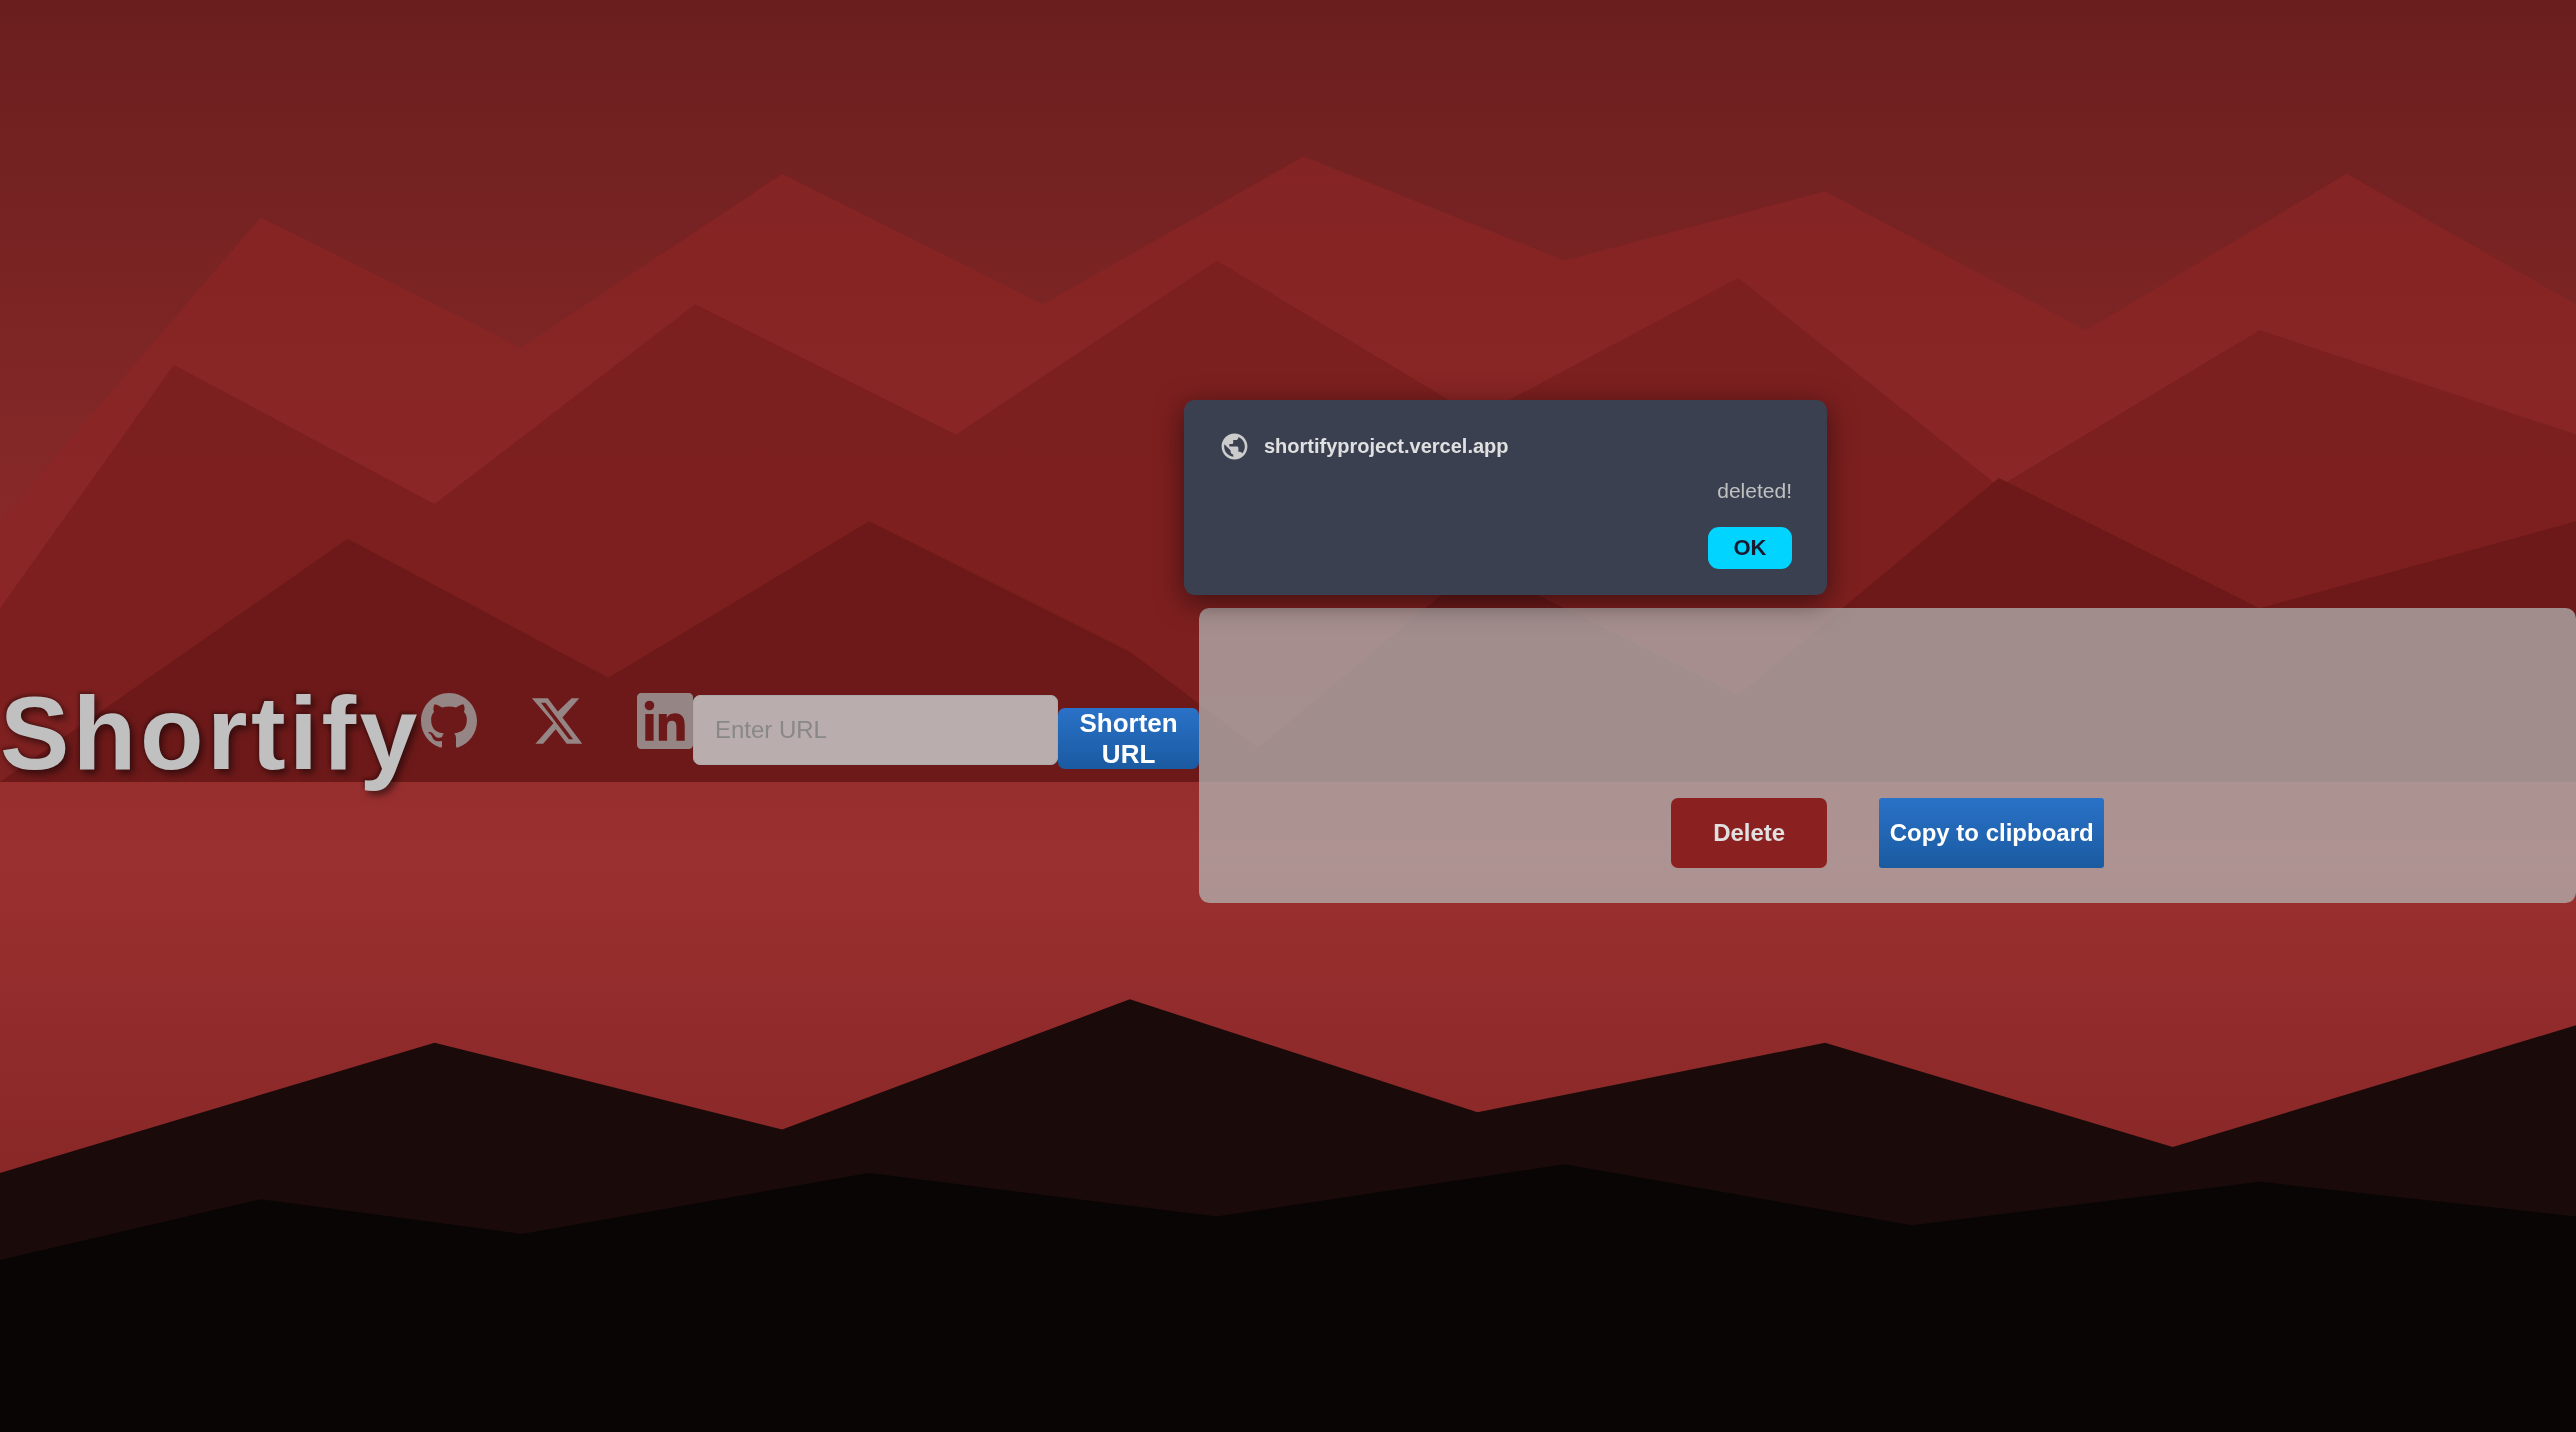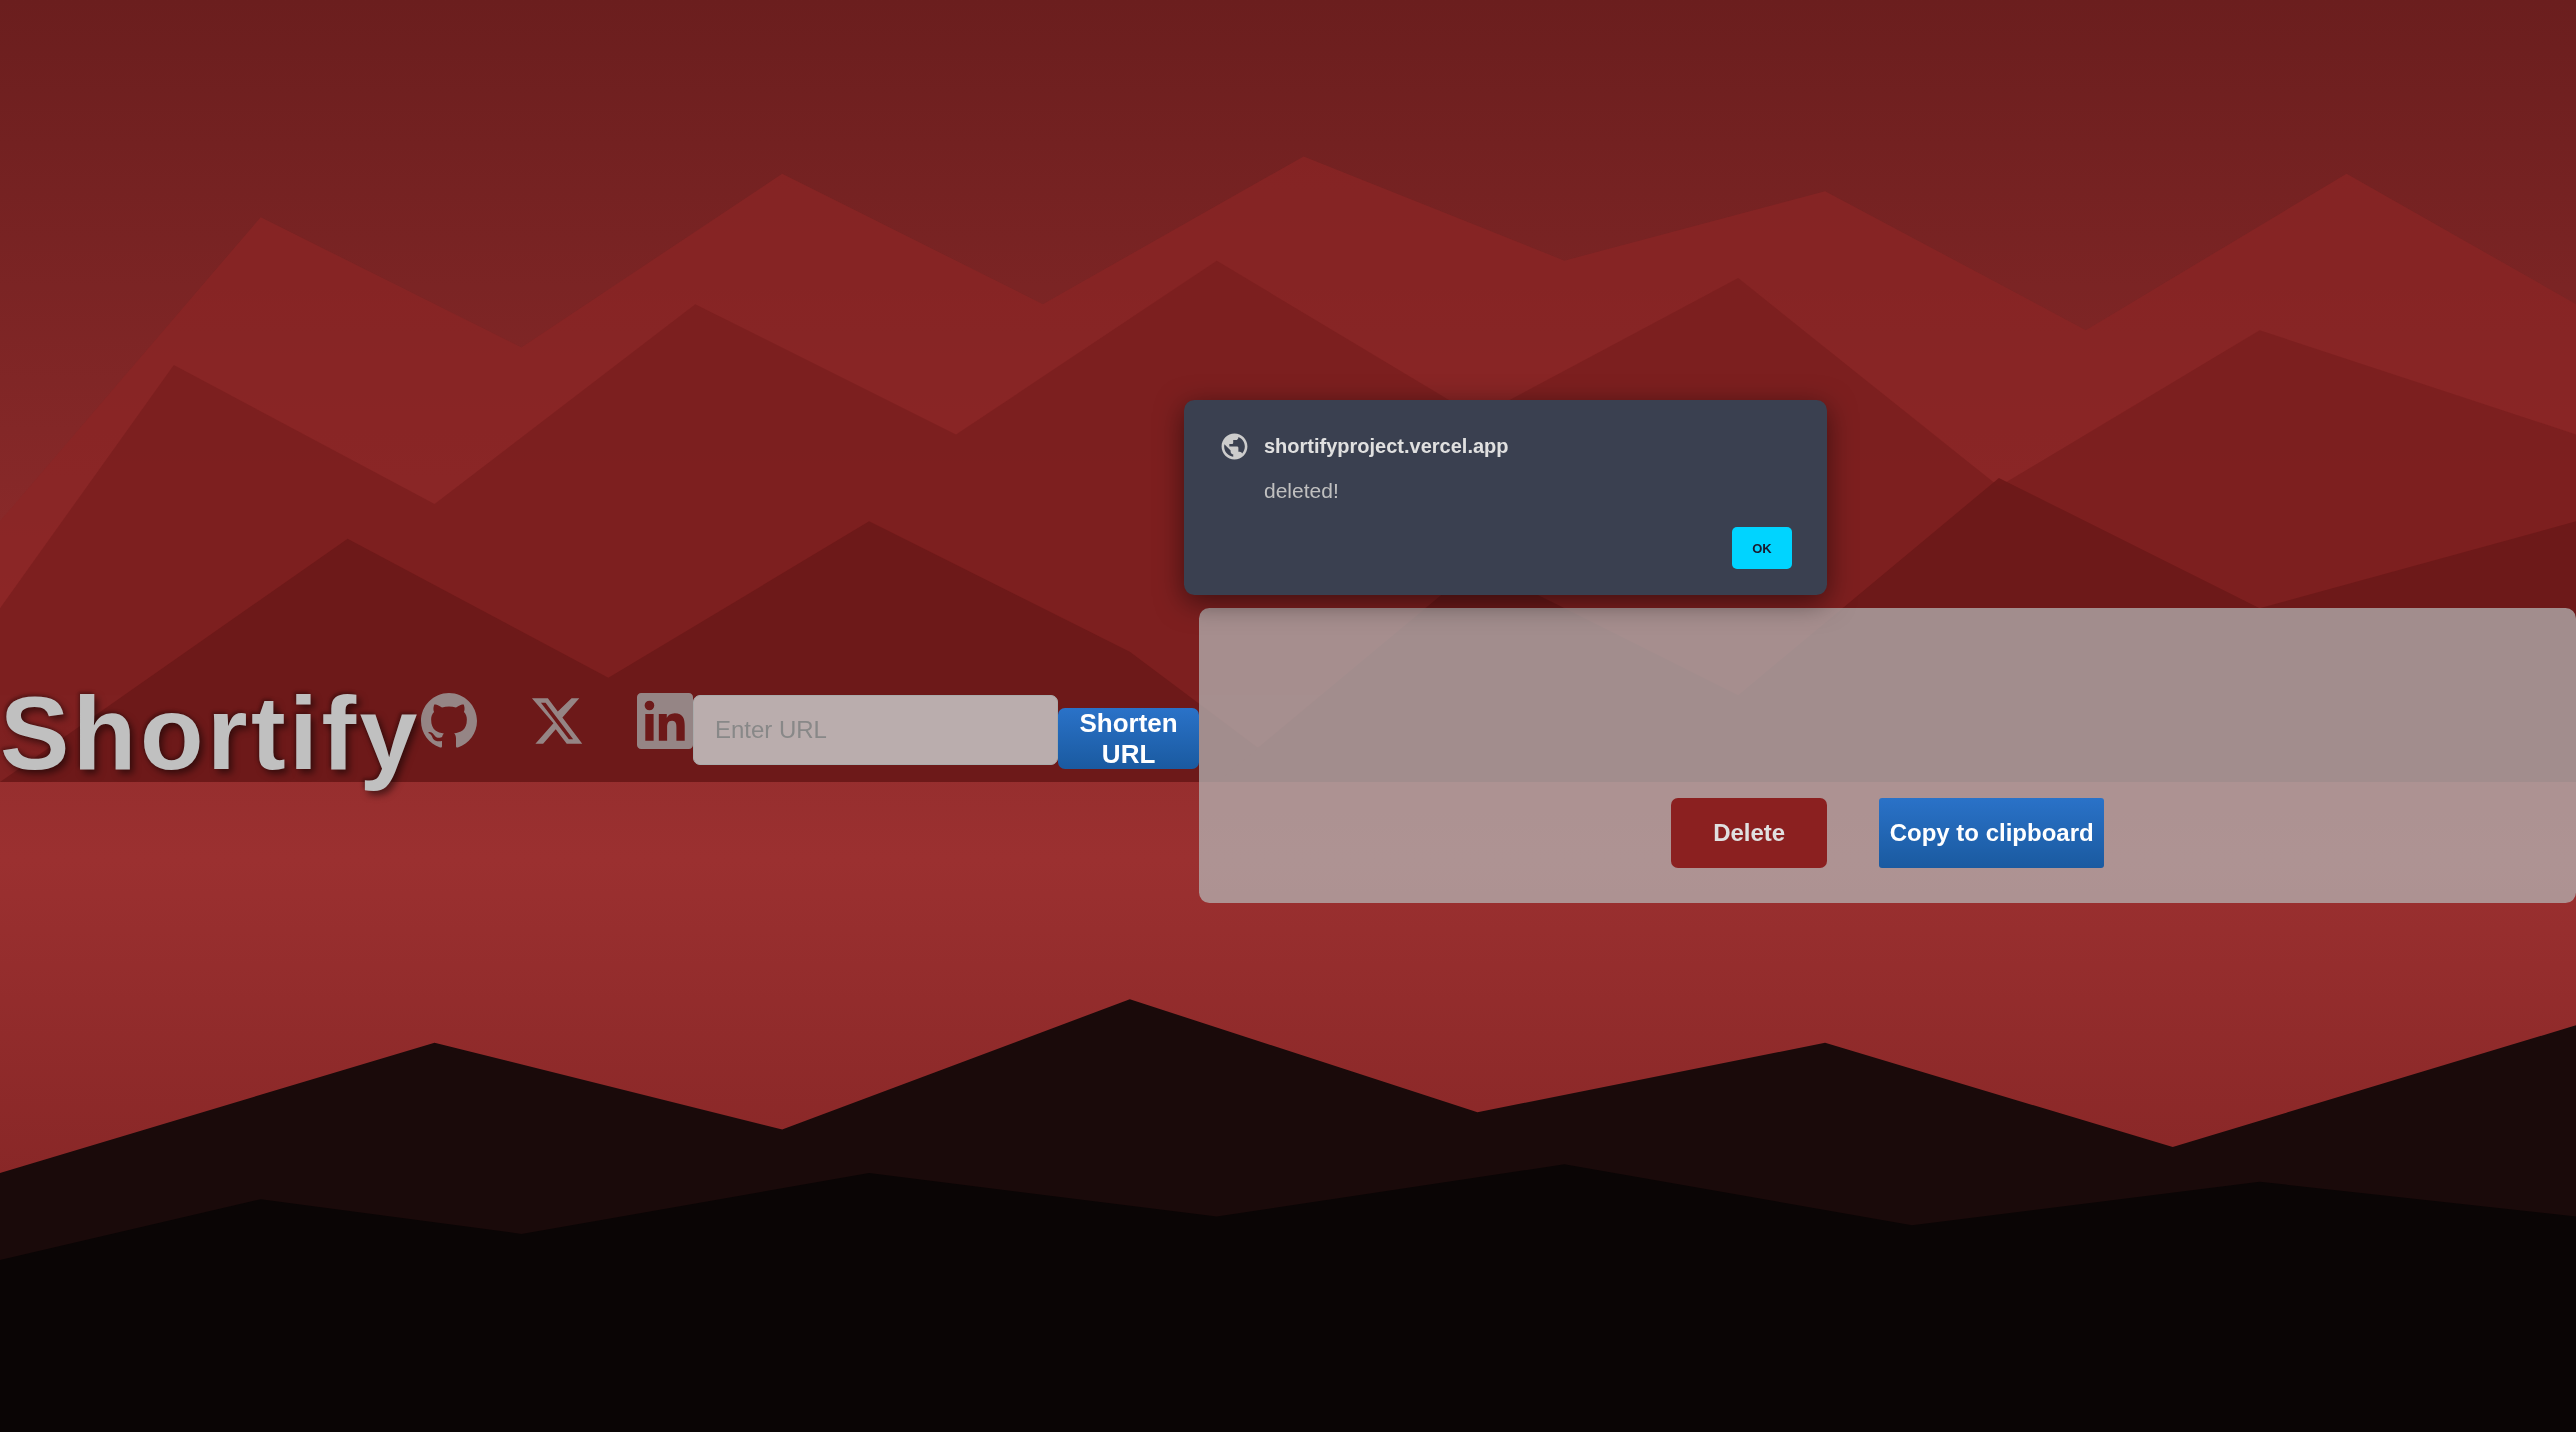--- a/index.html
+++ b/index.html
@@ -130,31 +130,32 @@
       font-size: 20px;
       font-weight: 600;
       color: #e0e0e0;
     }
 
     .notification-message {
       font-size: 21px;
       color: #c0c0c0;
       margin-bottom: 24px;
       padding-left: 45px;
+      text-align: right;
     }
 
     .notification-ok-btn {
       display: block;
       margin-left: auto;
-      width: 60px;
+      width: 84px;
       height: 42px;
       background: #00d4ff;
       border: none;
-      border-radius: 5px;
-      font-size: 13px;
+      border-radius: 11px;
+      font-size: 22px;
       font-weight: 600;
       color: #1a1a2e;
       cursor: pointer;
     }
 
     
     .results-panel {
       width: 2155px;
       min-height: 295px;
       background: rgba(180, 180, 180, 0.75);

